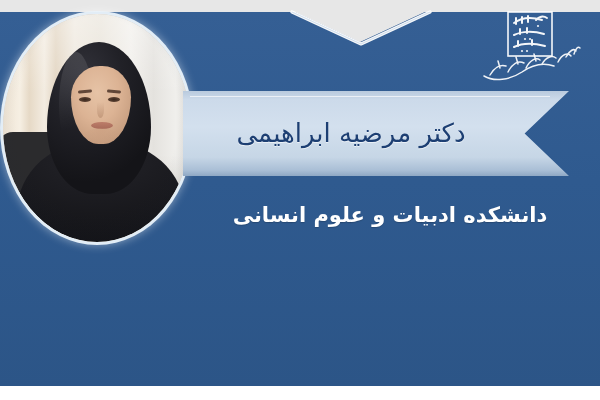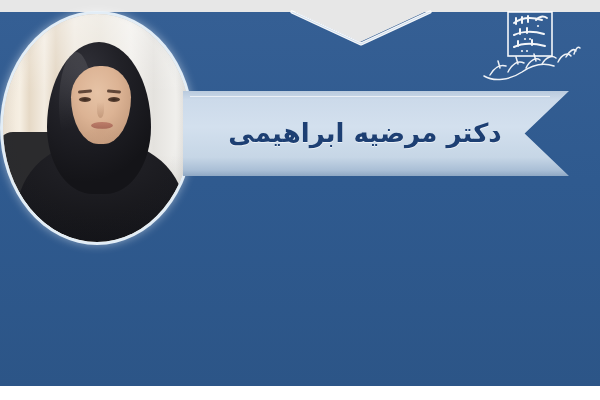--- a/index.html
+++ b/index.html
@@ -202,28 +202,28 @@
     box-shadow: 0 2px 3px rgba(20,40,70,0.25);
   }
   .ribbon-inner-line {
     position: absolute;
     left: 190px; top: 96px;
     width: 360px; height: 1px;
     background: rgba(255,255,255,0.65);
   }
   .ribbon-name {
     position: absolute;
-    left: 188px; top: 95px;
+    left: 174px; top: 95px;
     width: 360px; height: 77px;
     display: flex;
     align-items: center;
     justify-content: center;
     color: #1d3f73;
     font-size: 26px;
-    font-weight: bold;
+    font-weight: normal;
     letter-spacing: 0px;
     direction: rtl;
     text-align: center;
     line-height: 1.2;
     padding-right: 6px;
     box-sizing: border-box;
     text-shadow: 0 1px 0 rgba(255,255,255,0.6);
   }
 
   
@@ -281,20 +281,21 @@
       <div class="ph-chin"></div>
       <div class="ph-vig"></div>
     </div>
   </div>
 
   <div class="ribbon"></div>
   <div class="ribbon-inner-line"></div>
   <div class="ribbon-name">دکتر مرضیه ابراهیمی</div>
 
   <div class="subtitle">
+    <span class="line2">دانشکده ادبیات و علوم انسانی</span>
   </div>
 
   <div class="logo">
     <svg width="118" height="86" viewBox="0 0 118 86" xmlns="http://www.w3.org/2000/svg">
 
       <g>
         <rect x="38" y="8" width="44" height="44" fill="none" stroke="#ffffff" stroke-width="1.6" opacity="0.95"></rect>
 
         <g stroke="#ffffff" stroke-width="2" fill="none" stroke-linecap="round" opacity="0.95">
           <path d="M44 19 C52 13, 62 13, 72 16"></path>

